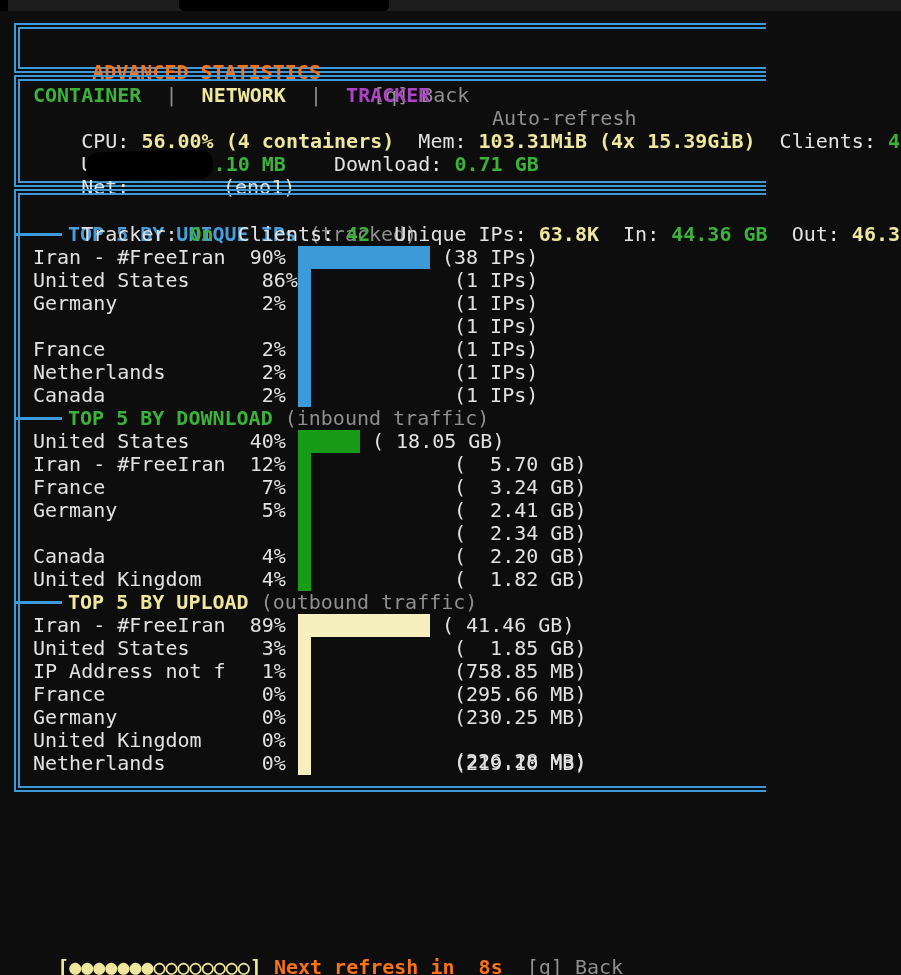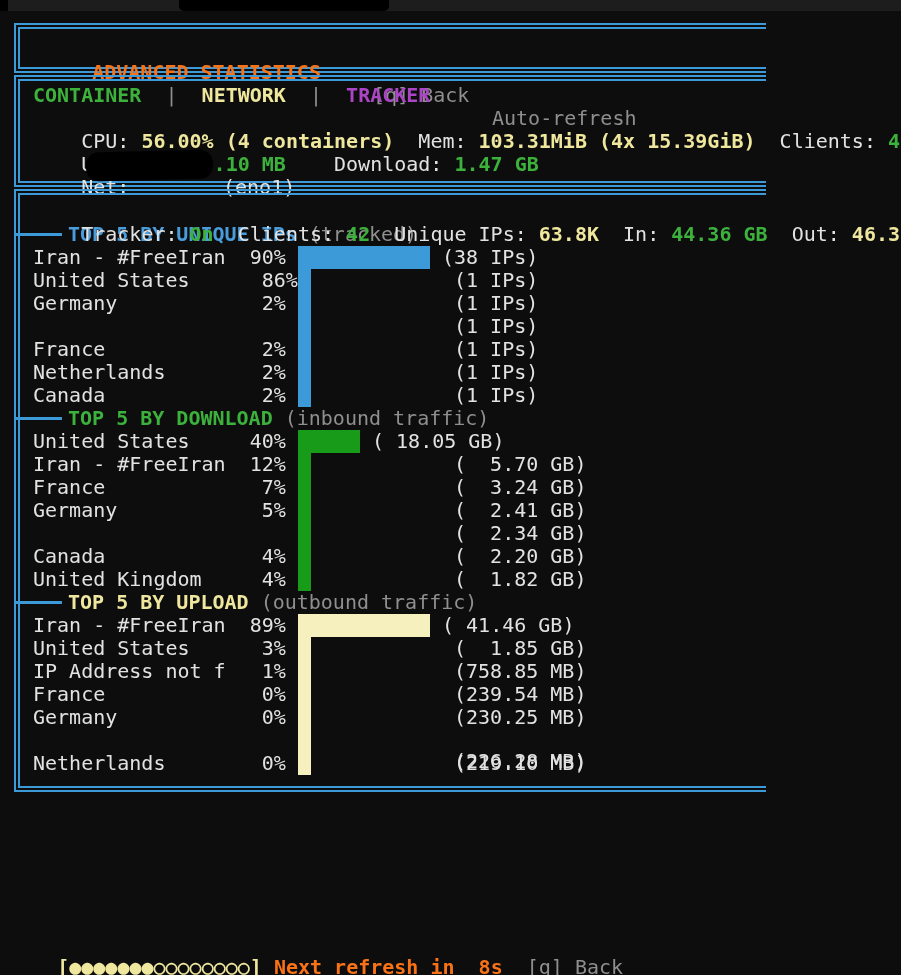--- a/index.html
+++ b/index.html
@@ -67,21 +67,21 @@
 
   <div class="dbox" style="left:14px;top:75px;width:752px;height:112px;"></div>
 
   <div class="line" style="left:33px;top:84px;" id="tabs-line"><span class="g">CONTAINER</span><span class="gr">  |  </span><span class="y">NETWORK</span><span class="gr">  |  </span><span class="p">TRACKER</span></div>
 
   <div class="line" style="left:33px;top:107px;">
     <span class="w">CPU: </span><span class="y">56.00% (4 containers)</span><span class="w">  Mem: </span><span class="y">103.31MiB (4x 15.39GiB)</span><span class="w">  Clients: </span><span class="g">42</span>
   </div>
 
   <div class="line" style="left:33px;top:130px;">
-    <span class="w">Upload: </span><span class="g">173.10 MB</span><span class="w">    Download: </span><span class="g">1.47 GB</span>
+    <span class="w">Upload: </span><span class="g">173.10 MB</span><span class="w">    Download: </span><span class="g">0.71 GB</span>
   </div>
 
   <div class="line" style="left:33px;top:153px;">
     <span class="w">Net: </span><span class="w" style="position:absolute;left:190px;">(eno1)</span>
   </div>
   <div id="redaction"></div>
 
   <div class="dbox" style="left:14px;top:189px;width:752px;height:603px;"></div>
 
   <div class="line" style="left:33px;top:200px;z-index:2;">
@@ -105,23 +105,23 @@
       <div class="line crow" style="left: 33px; top: 476px; width: 860px;"><span class="w">France             7%</span><div class="bar" style="left: 265px; width: 13px; background: rgb(24, 155, 24);"></div><span class="w val" style="left: 421px;">(  3.24 GB)</span></div>
       <div class="line crow" style="left: 33px; top: 499px; width: 860px;"><span class="w">Germany            5%</span><div class="bar" style="left: 265px; width: 13px; background: rgb(24, 155, 24);"></div><span class="w val" style="left: 421px;">(  2.41 GB)</span></div>
       <div class="line crow" style="left: 33px; top: 522px; width: 860px;"><div class="bar" style="left: 265px; width: 13px; background: rgb(24, 155, 24);"></div><span class="w val" style="left: 421px;">(  2.34 GB)</span></div>
       <div class="line crow" style="left: 33px; top: 545px; width: 860px;"><span class="w">Canada             4%</span><div class="bar" style="left: 265px; width: 13px; background: rgb(24, 155, 24);"></div><span class="w val" style="left: 421px;">(  2.20 GB)</span></div>
       <div class="line crow" style="left: 33px; top: 568px; width: 860px;"><span class="w">United Kingdom     4%</span><div class="bar" style="left: 265px; width: 13px; background: rgb(24, 155, 24);"></div><span class="w val" style="left: 421px;">(  1.82 GB)</span></div>
       <div class="connector" style="left: 14px; top: 601px; width: 48px;"></div>
       <div class="line" style="left: 68px; top: 591px;"><span style="color: rgb(239, 231, 157); font-weight: bold;">TOP 5 BY UPLOAD</span><span class="sub">(outbound traffic)</span></div>
       <div class="line crow" style="left: 33px; top: 614px; width: 860px;"><span class="w">Iran - #FreeIran  89%</span><div class="bar" style="left: 265px; width: 132px; background: rgb(246, 239, 190);"></div><span class="w val" style="left: 409px;">( 41.46 GB)</span></div>
       <div class="line crow" style="left: 33px; top: 637px; width: 860px;"><span class="w">United States      3%</span><div class="bar" style="left: 265px; width: 13px; background: rgb(246, 239, 190);"></div><span class="w val" style="left: 421px;">(  1.85 GB)</span></div>
       <div class="line crow" style="left: 33px; top: 660px; width: 860px;"><span class="w">IP Address not f   1%</span><div class="bar" style="left: 265px; width: 13px; background: rgb(246, 239, 190);"></div><span class="w val" style="left: 421px;">(758.85 MB)</span></div>
-      <div class="line crow" style="left: 33px; top: 683px; width: 860px;"><span class="w">France             0%</span><div class="bar" style="left: 265px; width: 13px; background: rgb(246, 239, 190);"></div><span class="w val" style="left: 421px;">(239.54 MB)</span></div>
+      <div class="line crow" style="left: 33px; top: 683px; width: 860px;"><span class="w">France             0%</span><div class="bar" style="left: 265px; width: 13px; background: rgb(246, 239, 190);"></div><span class="w val" style="left: 421px;">(295.66 MB)</span></div>
       <div class="line crow" style="left: 33px; top: 706px; width: 860px;"><span class="w">Germany            0%</span><div class="bar" style="left: 265px; width: 13px; background: rgb(246, 239, 190);"></div><span class="w val" style="left: 421px;">(230.25 MB)</span></div>
-      <div class="line crow" style="left: 33px; top: 729px; width: 860px;"><div class="bar" style="left: 265px; width: 13px; background: rgb(246, 239, 190);"></div><span class="w val" style="left: 421px; margin-top: 21px;">(226.28 MB)</span></div>
+      <div class="line crow" style="left: 33px; top: 729px; width: 860px;"><span class="w">United Kingdom     0%</span><div class="bar" style="left: 265px; width: 13px; background: rgb(246, 239, 190);"></div><span class="w val" style="left: 421px; margin-top: 21px;">(226.28 MB)</span></div>
       <div class="line crow" style="left: 33px; top: 752px; width: 860px;"><span class="w">Netherlands        0%</span><div class="bar" style="left: 265px; width: 13px; background: rgb(246, 239, 190);"></div><span class="w val" style="left: 421px;">(219.10 MB)</span></div>
     </div>
 
   <div class="line" style="left:9px;top:933px;">
     <span class="y" id="progress">[●●●●●●●○○○○○○○○]</span><span class="wb"> Next refresh in </span><span class="wb"> 8s</span><span class="gr">  [q] Back</span>
   </div>
 
 </div>
 
 </body></html>

